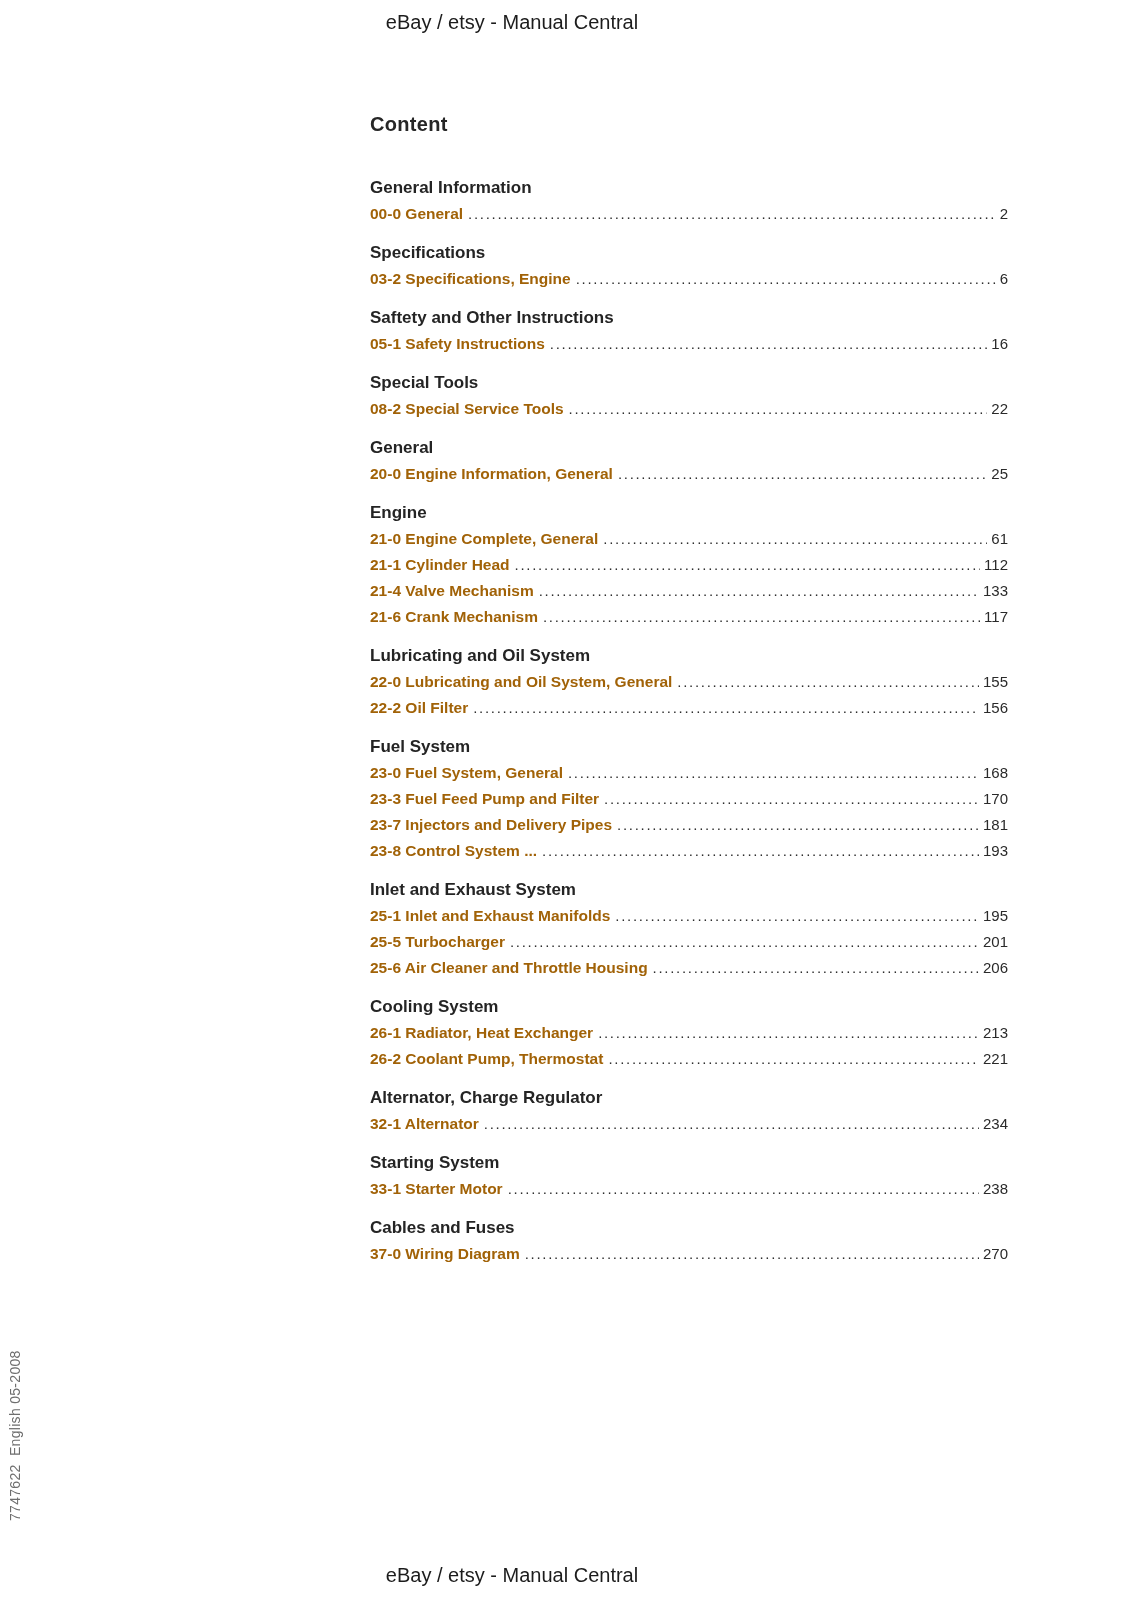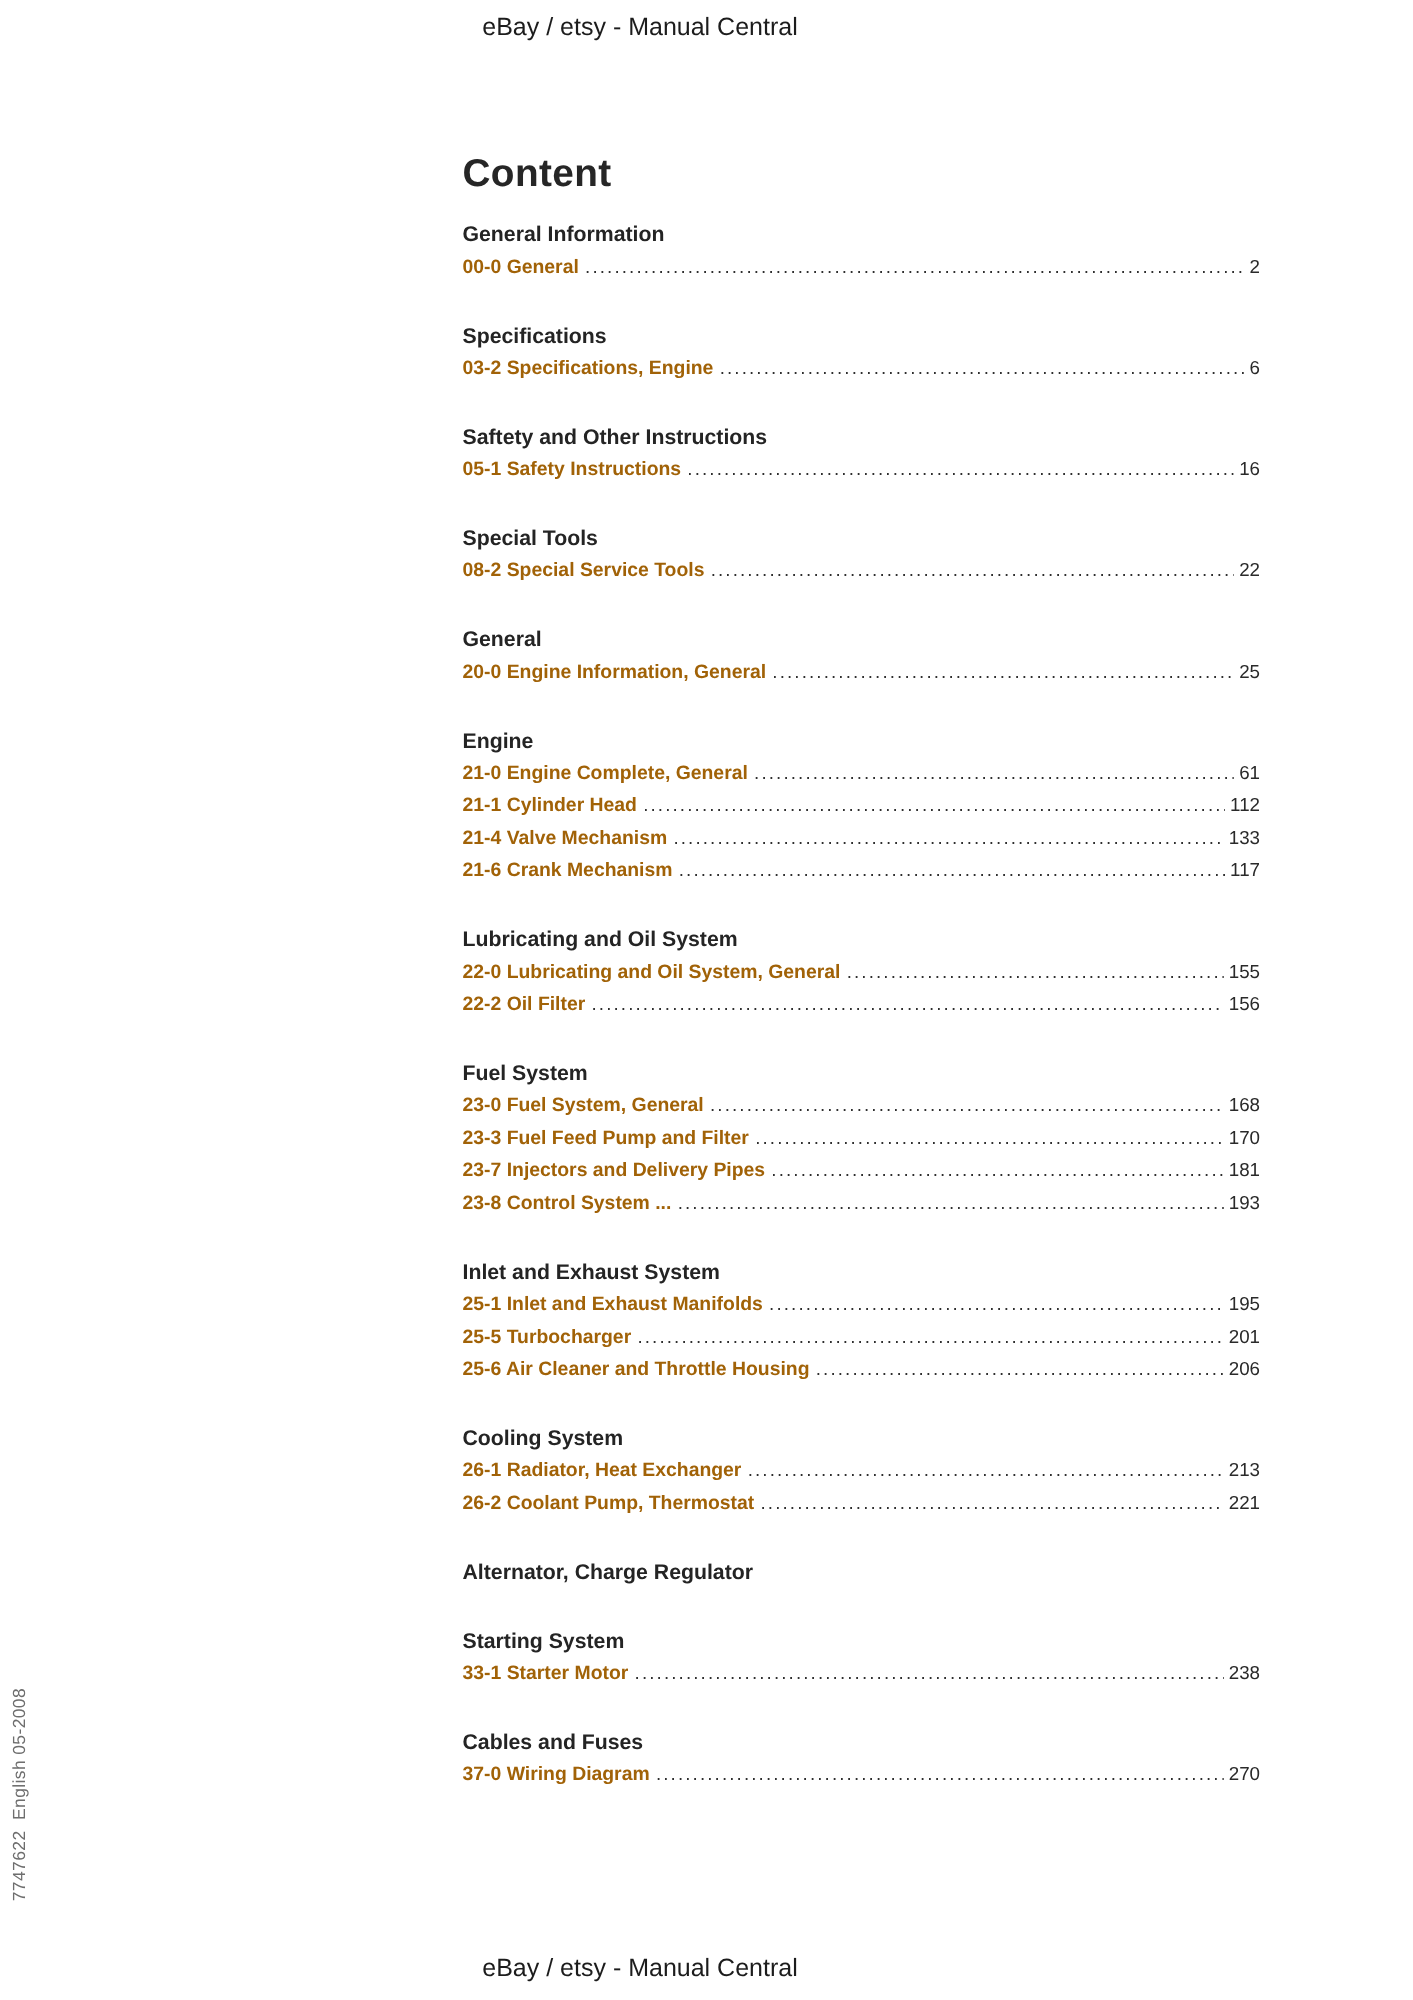--- a/index.html
+++ b/index.html
@@ -31,32 +31,32 @@
     left: 0;
     width: 100%;
     text-align: center;
     font-size: 20px;
     color: #1c1c1c;
   }
   .page-title {
     position: absolute;
     left: 370px;
     top: 100px;
-    font-size: 31px;
+    font-size: 20px;
     font-weight: bold;
     color: #262626;
     letter-spacing: 0.3px;
   }
   .toc {
     position: absolute;
     left: 370px;
     top: 174px;
     width: 638px;
   }
-  .toc-group { margin-top: 28px; }
+  .toc-group { margin-top: 12px; }
   .toc-group:first-child { margin-top: 0; }
   .toc-group.no-heading { margin-top: 24px; }
   .toc-heading {
     font-size: 17px;
     font-weight: bold;
     line-height: 27px;
     color: #242424;
   }
   .toc-entry {
     display: flex;
@@ -233,20 +233,25 @@
           <span class="pagenum">213</span>
         </div>
         <div class="toc-entry">
           <span class="entry-label">26-2 Coolant Pump, Thermostat</span>
           <span class="leader"></span>
           <span class="pagenum">221</span>
         </div>
       </div>
       <div class="toc-group">
         <div class="toc-heading">Alternator, Charge Regulator</div>
+        <div class="toc-entry">
+          <span class="entry-label">32-1 Alternator</span>
+          <span class="leader"></span>
+          <span class="pagenum">234</span>
+        </div>
       </div>
       <div class="toc-group">
         <div class="toc-heading">Starting System</div>
         <div class="toc-entry">
           <span class="entry-label">33-1 Starter Motor</span>
           <span class="leader"></span>
           <span class="pagenum">238</span>
         </div>
       </div>
       <div class="toc-group">

